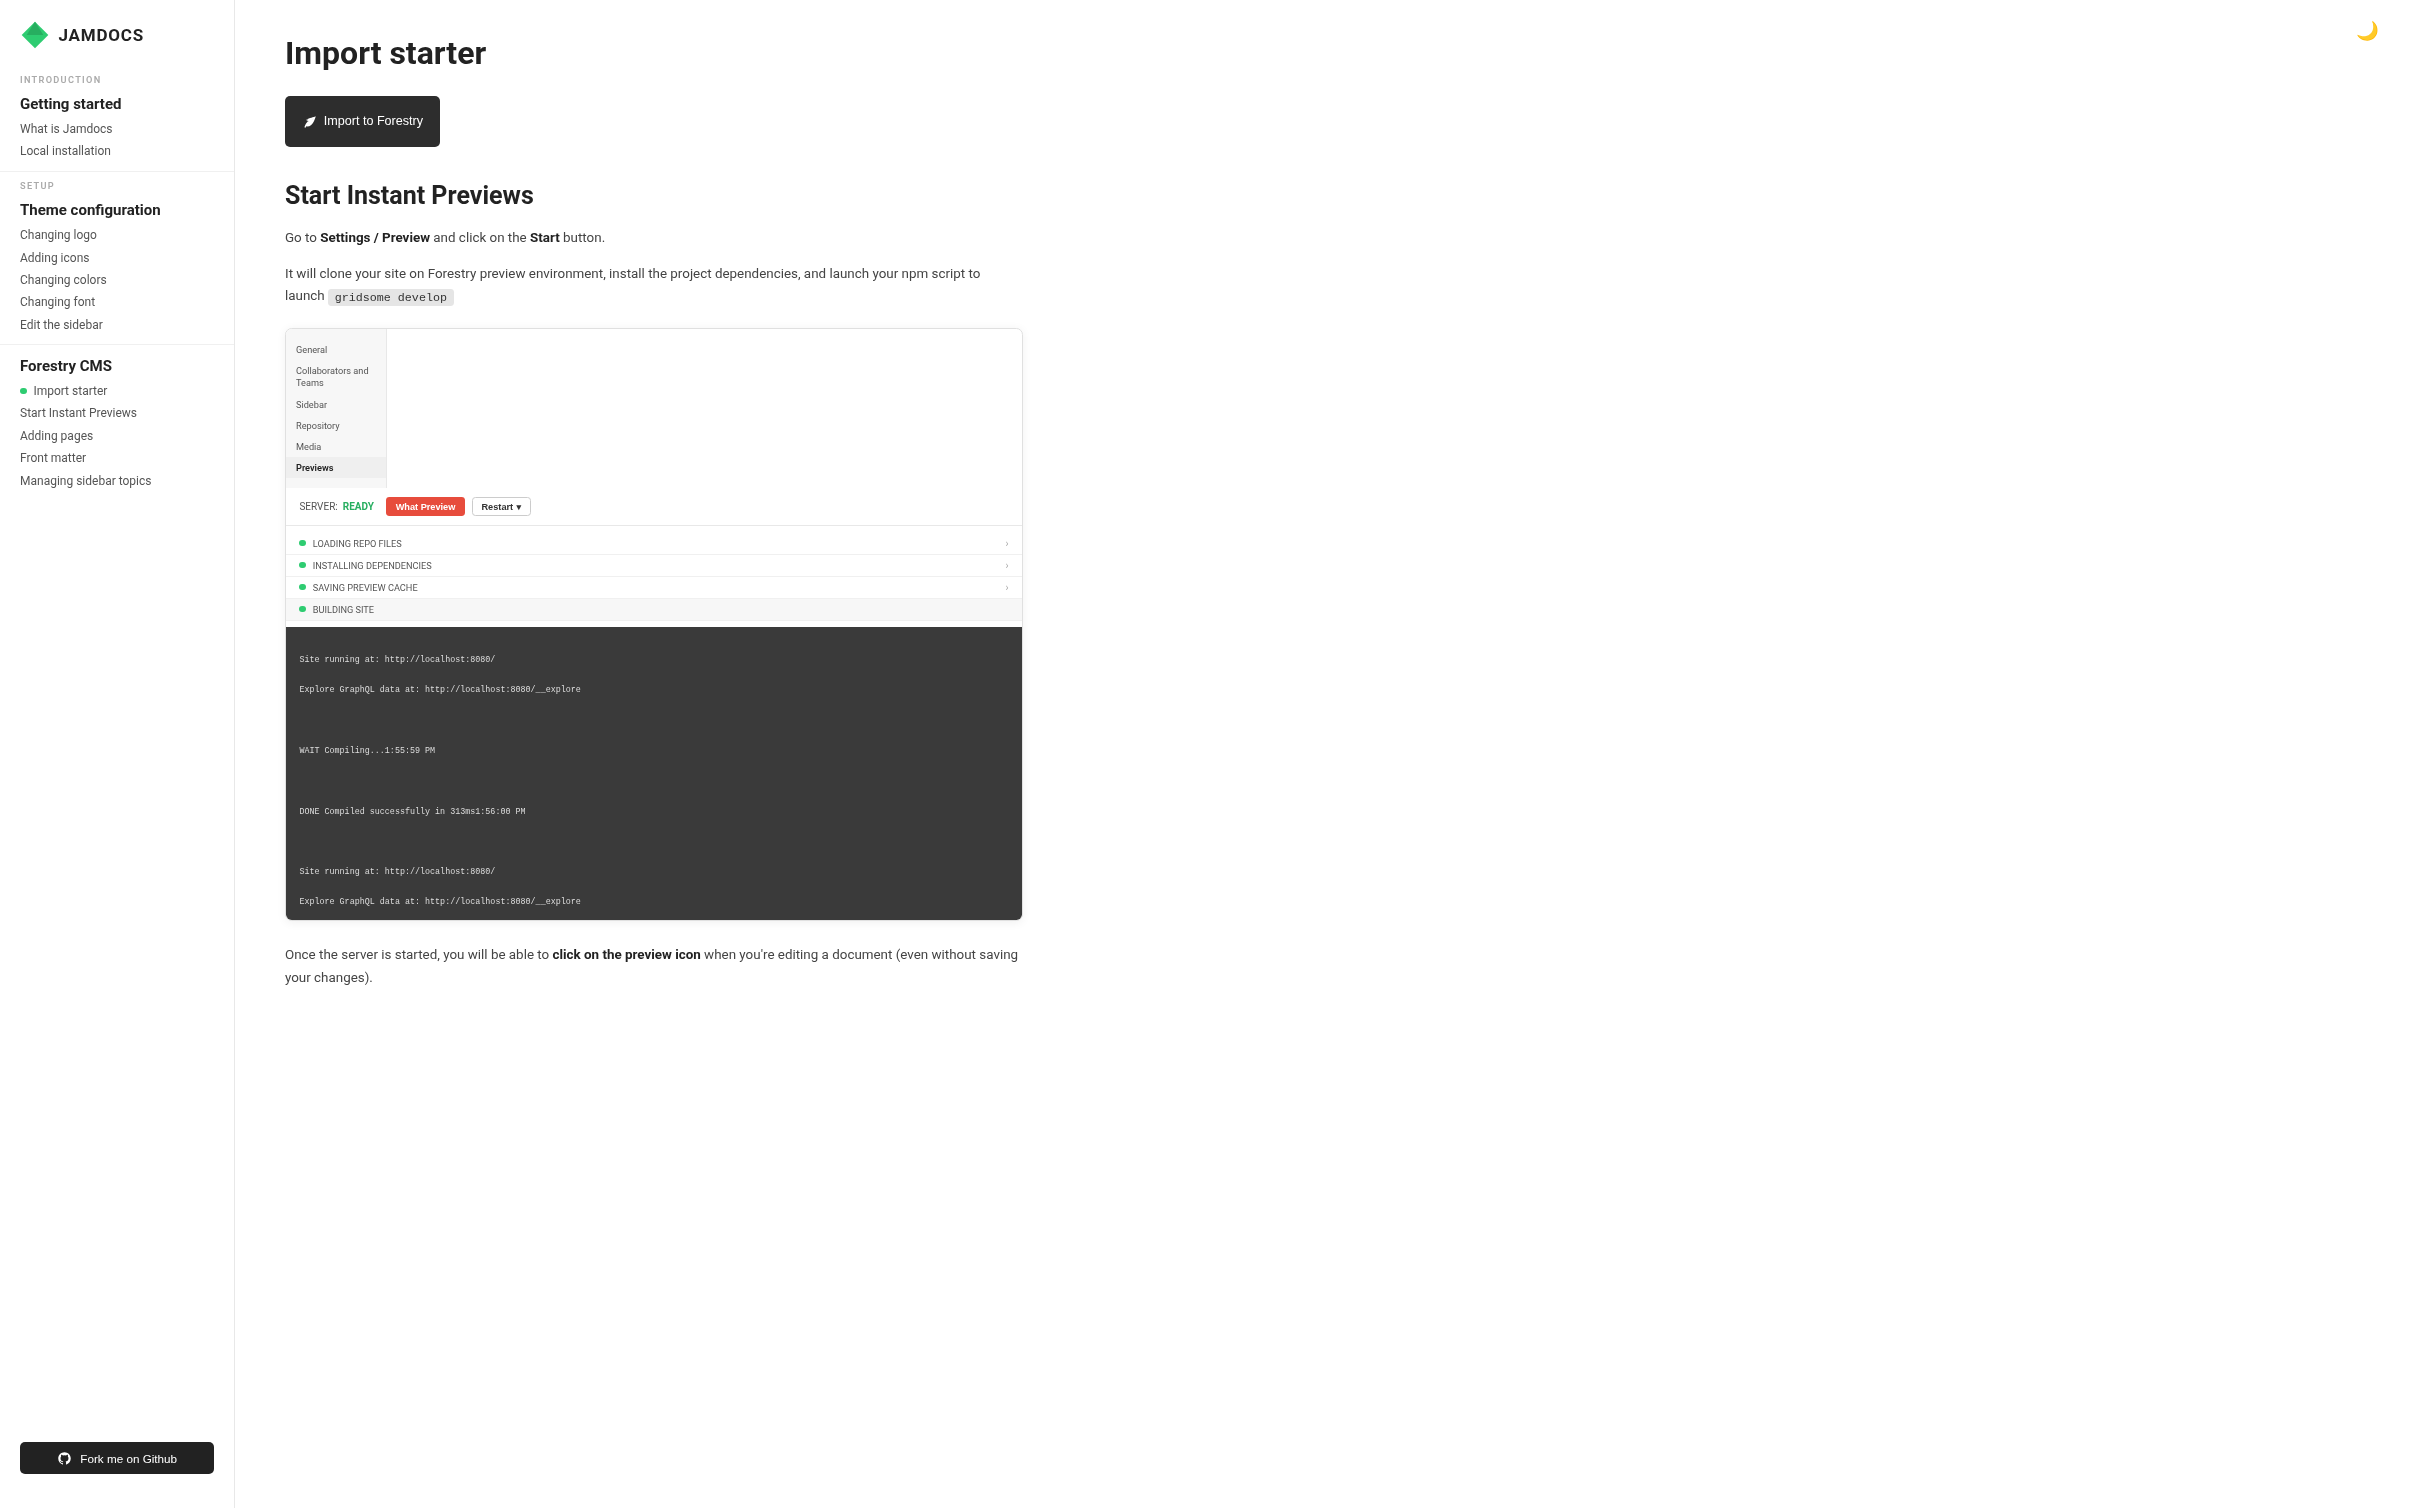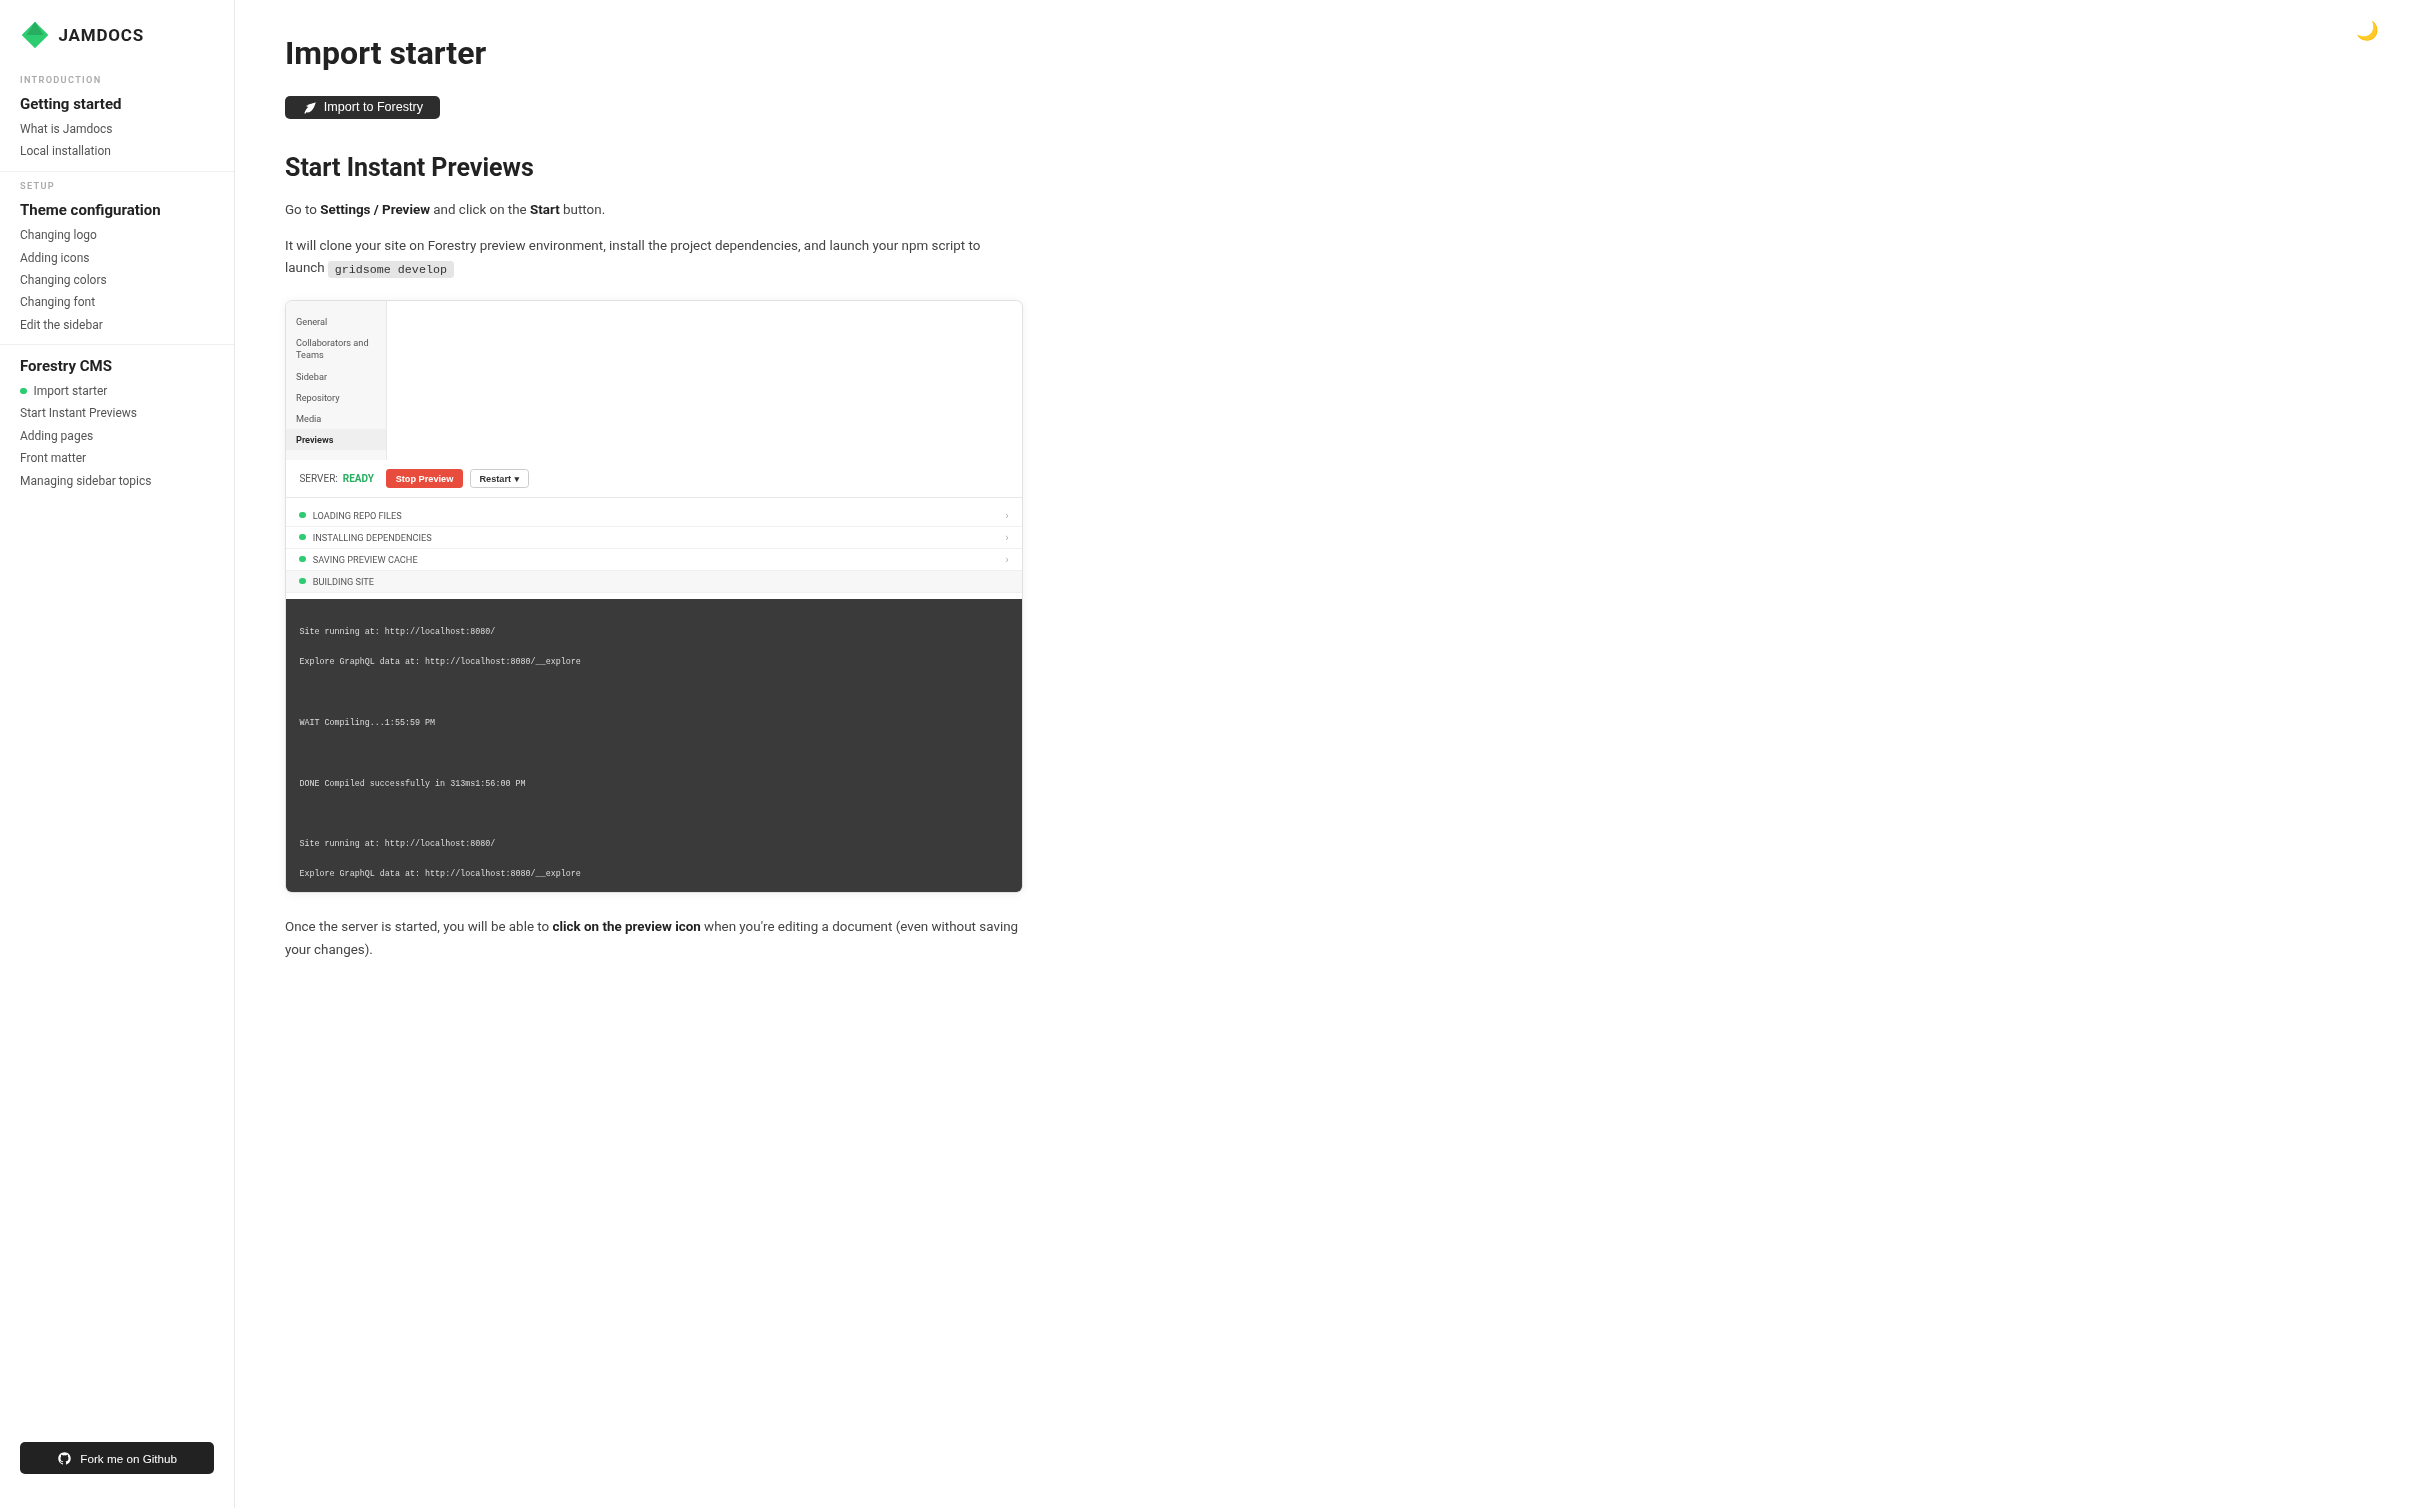--- a/index.html
+++ b/index.html
@@ -152,21 +152,21 @@
     }
 
     .import-button {
       display: inline-flex;
       align-items: center;
       gap: 6.7px;
       background: #2d2d2d;
       color: #fff;
       border: none;
       border-radius: 5px;
-      padding: 4px 17px;
+      padding: 18px 17px;
       font-size: 12.6px;
       font-weight: 500;
       cursor: pointer;
       margin-bottom: 34px;
     }
 
     h2.section-title {
       font-size: 25px;
       font-weight: 700;
       color: #222;
@@ -412,21 +412,21 @@
         <div class="mockup-sidebar-item">Repository</div>
         <div class="mockup-sidebar-item">Media</div>
         <div class="mockup-sidebar-item active">Previews</div>
       </div>
 
       <div class="mockup-main">
         <div class="mockup-header">
           <span>SERVER:</span>
           <span class="server-ready">READY</span>
           <div class="mockup-controls">
-            <button class="btn-stop">Stop Preview</button>
+            <button class="btn-stop">What Preview</button>
             <button class="btn-restart">
               <span>Restart</span>
               <span>▾</span>
             </button>
           </div>
         </div>
 
         <div class="mockup-steps">
           <div class="mockup-step">
             <span class="step-label">

